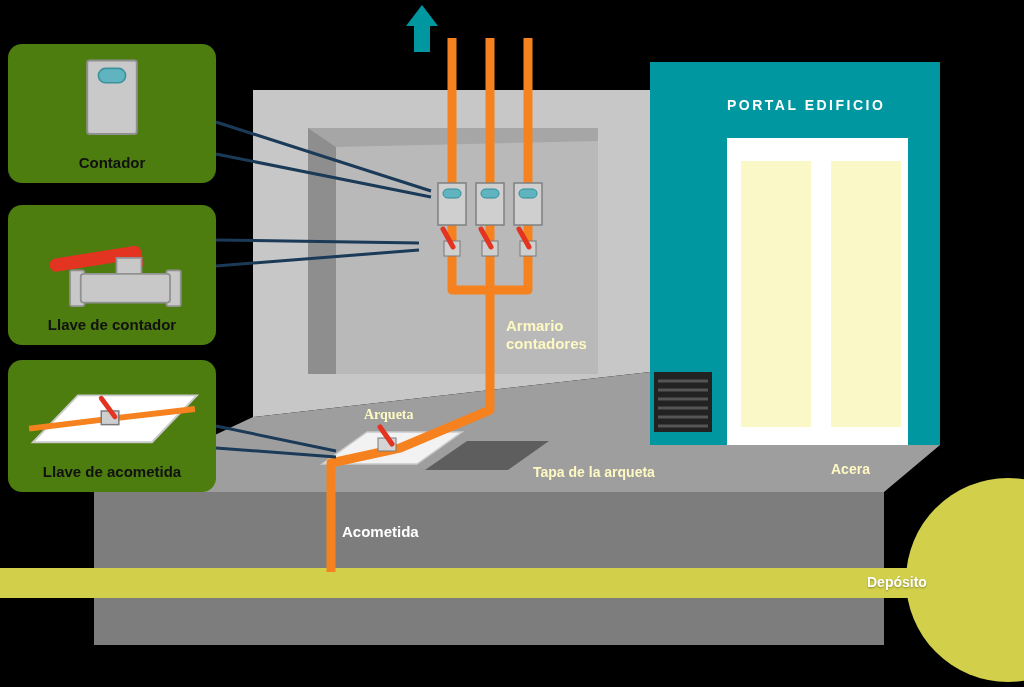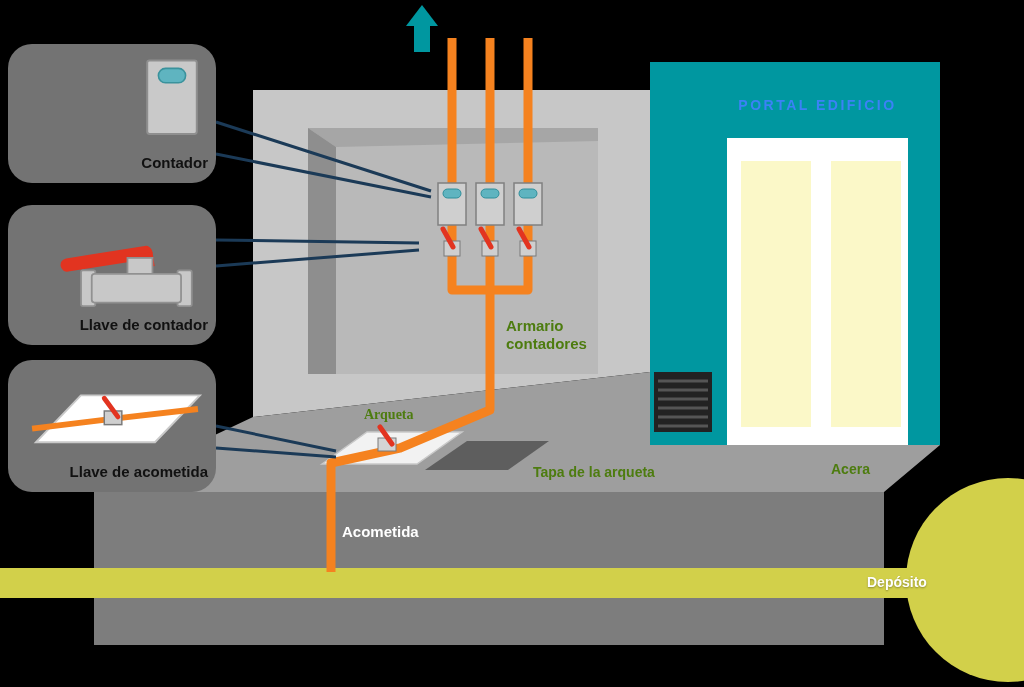--- a/index.html
+++ b/index.html
@@ -2,41 +2,41 @@
 <html><head>
 <meta charset="utf-8">
 <style>
   html,body{margin:0;padding:0;background:#000;}
   .canvas{
     position:relative;width:1024px;height:687px;background:#000;overflow:hidden;
     font-family:"Liberation Sans",sans-serif;
   }
   .scene-svg{position:absolute;left:0;top:0;}
   .lbl{position:absolute;font-weight:bold;line-height:1.22;}
-  .lbl-dark{color:#4d7c0f;}
+  .lbl-dark{color:#fef9c3;}
   .lbl-light{color:#ffffff;}
   .lbl-portal{
-    left:727px;top:97px;width:181px;text-align:center;color:#3b82f6;
+    left:727px;top:97px;width:181px;color:#ffffff;
     font-size:14px;letter-spacing:2.5px;font-weight:bold;
   }
   .lbl-armario{left:506px;top:317px;width:112px;font-size:15px;}
   .lbl-arqueta{left:364px;top:406px;font-size:14px;font-family:Liberation Serif, serif;}
   .lbl-tapa{left:533px;top:464px;font-size:14px;}
   .lbl-acera{left:831px;top:461px;font-size:14px;}
   .lbl-acometida{left:342px;top:523px;font-size:15px;}
   .lbl-rejilla{
     left:728px;top:379px;width:94px;font-size:14px;color:#ffffff;
     text-shadow:-1.5px 0 0 #1B3A57,1.5px 0 0 #1B3A57,0 -1.5px 0 #1B3A57,0 1.5px 0 #1B3A57,
                 -1px -1px 0 #1B3A57,1px 1px 0 #1B3A57,-1px 1px 0 #1B3A57,1px -1px 0 #1B3A57;
   }
   .lbl-canalizacion{left:427px;top:575px;font-size:14px;}
   .lbl-deposito{left:867px;top:574px;font-size:14px;text-shadow:0 1px 2px rgba(0,0,0,.35);}
   .callout{
-    position:absolute;left:8px;width:208px;background:#737373;border-radius:24px;
-    display:flex;flex-direction:column;align-items:flex-end;justify-content:space-between;
+    position:absolute;left:8px;width:208px;background:#4d7c0f;border-radius:14px;
+    display:flex;flex-direction:column;align-items:center;justify-content:space-between;
     padding:10px 8px 12px 8px;box-sizing:border-box;
   }
   .callout-1{top:44px;height:139px;}
   .callout-2{top:205px;height:140px;}
   .callout-3{top:360px;height:132px;}
   .callout-label{font-size:15px;font-weight:bold;color:#111111;text-align:center;}
 </style>
 </head>
 <body>
 

